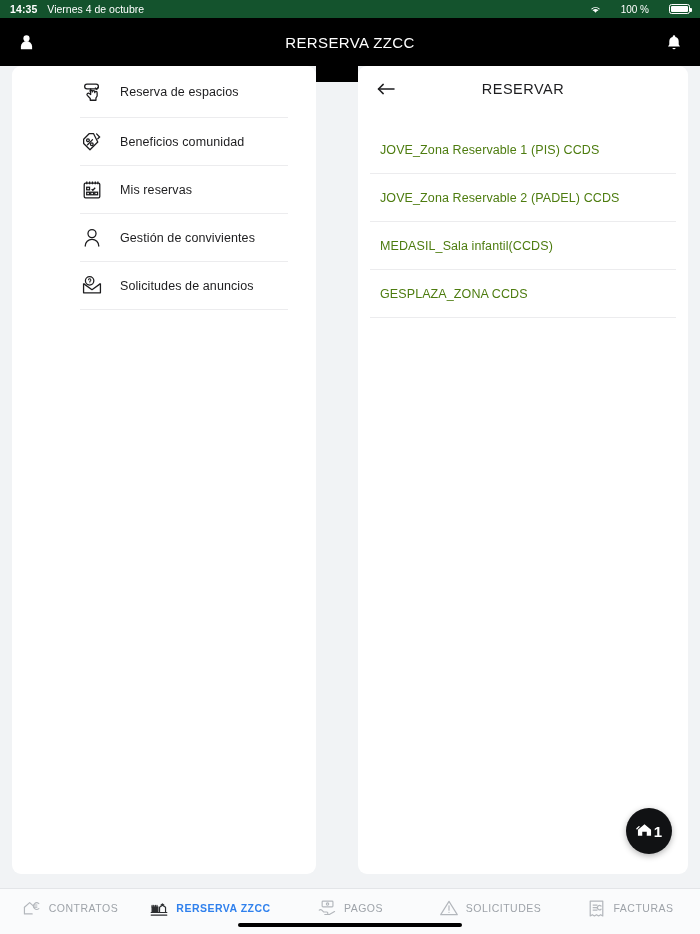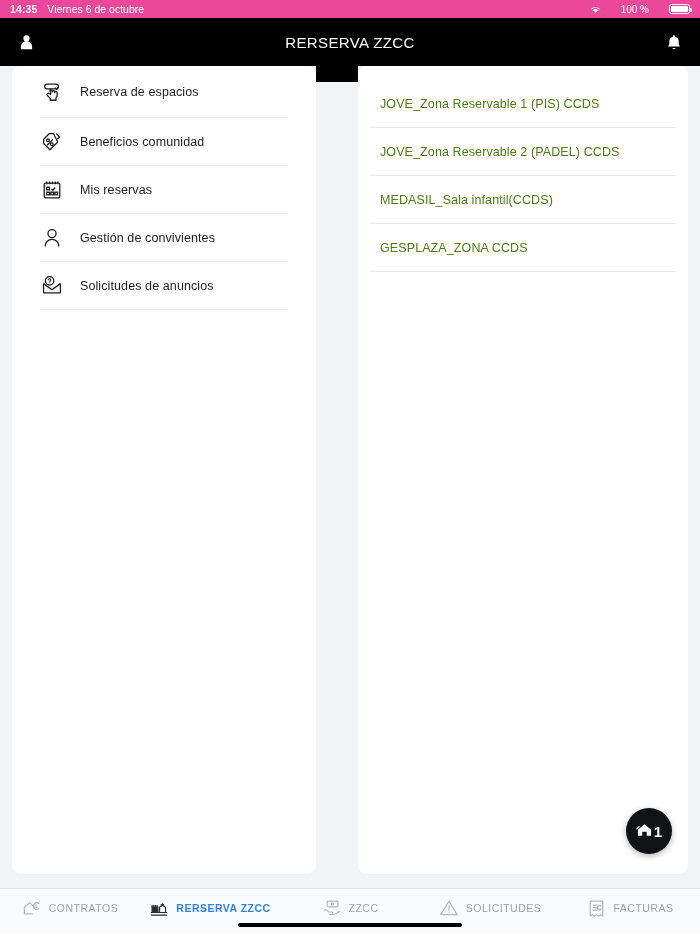--- a/index.html
+++ b/index.html
@@ -12,21 +12,21 @@
   .device {
     position: relative;
     width: 700px; height: 934px;
     background: #000;
   }
 
   
   .statusbar {
     position: absolute; top: 0; left: 0;
     width: 700px; height: 18px;
-    background: #ec4899;
+    background: #14532d;
     color: #ffffff;
     display: flex; 
     font-size: 10.5px;
     padding: 0 10px;
   }
   .sb-left { display: flex; align-items: center; gap: 10px; }
   .sb-time { font-weight: 600; letter-spacing: .1px; }
   .sb-date { font-weight: 400; }
   .sb-right {
     margin-left: auto;
@@ -84,21 +84,21 @@
     background: #000;
   }
 
   
   .card {
     position: absolute;
     background: #fff;
     border-radius: 9px;
     overflow: hidden;
   }
-  #left-card  { left: 12px;  top: 0; width: 304px; height: 808px; }
+  #left-card  { left: 12px;  top: 0; width: 304px; height: 808px; padding-left: 40px; }
   #right-card { left: 358px; top: 0; width: 330px; height: 808px; }
 
   
   .menu { padding: 0 28px; }
   .menu-item {
     display: flex; align-items: center;
     height: 48px;
     gap: 16px;
     border-bottom: 1px solid #ececee;
     cursor: pointer;
@@ -198,21 +198,21 @@
   }
 </style>
 </head>
 <body>
 
 <div class="device">
 
   <div class="statusbar">
     <div class="sb-left">
       <span class="sb-time">14:35</span>
-      <span class="sb-date">Viernes 6 de octubre</span>
+      <span class="sb-date">Viernes 4 de octubre</span>
     </div>
     <div class="sb-right">
       <span class="wifi-ico">
         <svg width="11" height="9" viewBox="0 0 11 9">
           <path d="M5.5 7.8 L3.6 5.6 a3 3 0 0 1 3.8 0 Z" fill="#fff"></path>
           <path d="M1.9 3.9 a5.4 5.4 0 0 1 7.2 0" stroke="#fff" stroke-width="1.1" fill="none" stroke-linecap="round"></path>
           <path d="M3.3 5.4 a3.4 3.4 0 0 1 4.4 0" stroke="#fff" stroke-width="1.1" fill="none" stroke-linecap="round"></path>
         </svg>
       </span>
       <span>100 %</span>
@@ -304,20 +304,29 @@
               <circle cx="9.6" cy="8.6" r=".45" fill="#1d1d1f" stroke="none"></circle>
             </svg>
           </span>
           <span class="menu-label">Solicitudes de anuncios</span>
         </div>
 
       </div>
     </div>
 
     <div class="card" id="right-card">
+      <div class="panel-head">
+        <div class="back-arrow">
+          <svg width="20" height="14" viewBox="0 0 20 14">
+            <path d="M1.5 7 H17" stroke="#1d1d1f" stroke-width="1.5" stroke-linecap="round"></path>
+            <path d="M6.2 2.4 L1.5 7 l4.7 4.6" stroke="#1d1d1f" stroke-width="1.5" fill="none" stroke-linecap="round" stroke-linejoin="round"></path>
+          </svg>
+        </div>
+        <div class="panel-title">RESERVAR</div>
+      </div>
 
       <div class="res-list">
         <div class="res-item">JOVE_Zona Reservable 1 (PIS) CCDS</div>
         <div class="res-item">JOVE_Zona Reservable 2 (PADEL) CCDS</div>
         <div class="res-item">MEDASIL_Sala infantil(CCDS)</div>
         <div class="res-item">GESPLAZA_ZONA CCDS</div>
       </div>
 
       <div class="fab">
         <span>
@@ -362,21 +371,21 @@
 
     <div class="tab">
       <span class="tab-ico">
         <svg width="20" height="18" viewBox="0 0 22 20" fill="none" stroke="#b3b7bc" stroke-width="1.3">
           <rect x="5.6" y="2.4" width="12" height="6.4" rx="1"></rect>
           <circle cx="11.6" cy="5.6" r="1.3"></circle>
           <path d="M2.4 12.4 a2 2 0 0 1 2.8 0 l2 2 h3.4 a1.4 1.4 0 0 1 0 2.8 H8.6" stroke-linecap="round" stroke-linejoin="round"></path>
           <path d="M9.2 17.2 h4.4 l5.8-3.2" stroke-linecap="round" stroke-linejoin="round"></path>
         </svg>
       </span>
-      <span class="tab-label">ZZCC</span>
+      <span class="tab-label">PAGOS</span>
     </div>
 
     <div class="tab">
       <span class="tab-ico">
         <svg width="20" height="18" viewBox="0 0 22 20" fill="none" stroke="#b3b7bc" stroke-width="1.3">
           <path d="M11 2.6 L20.2 17.4 H1.8 z" stroke-linejoin="round"></path>
           <path d="M11 7.6 v4.8" stroke-linecap="round"></path>
           <circle cx="11" cy="14.8" r=".7" fill="#b3b7bc" stroke="none"></circle>
         </svg>
       </span>

